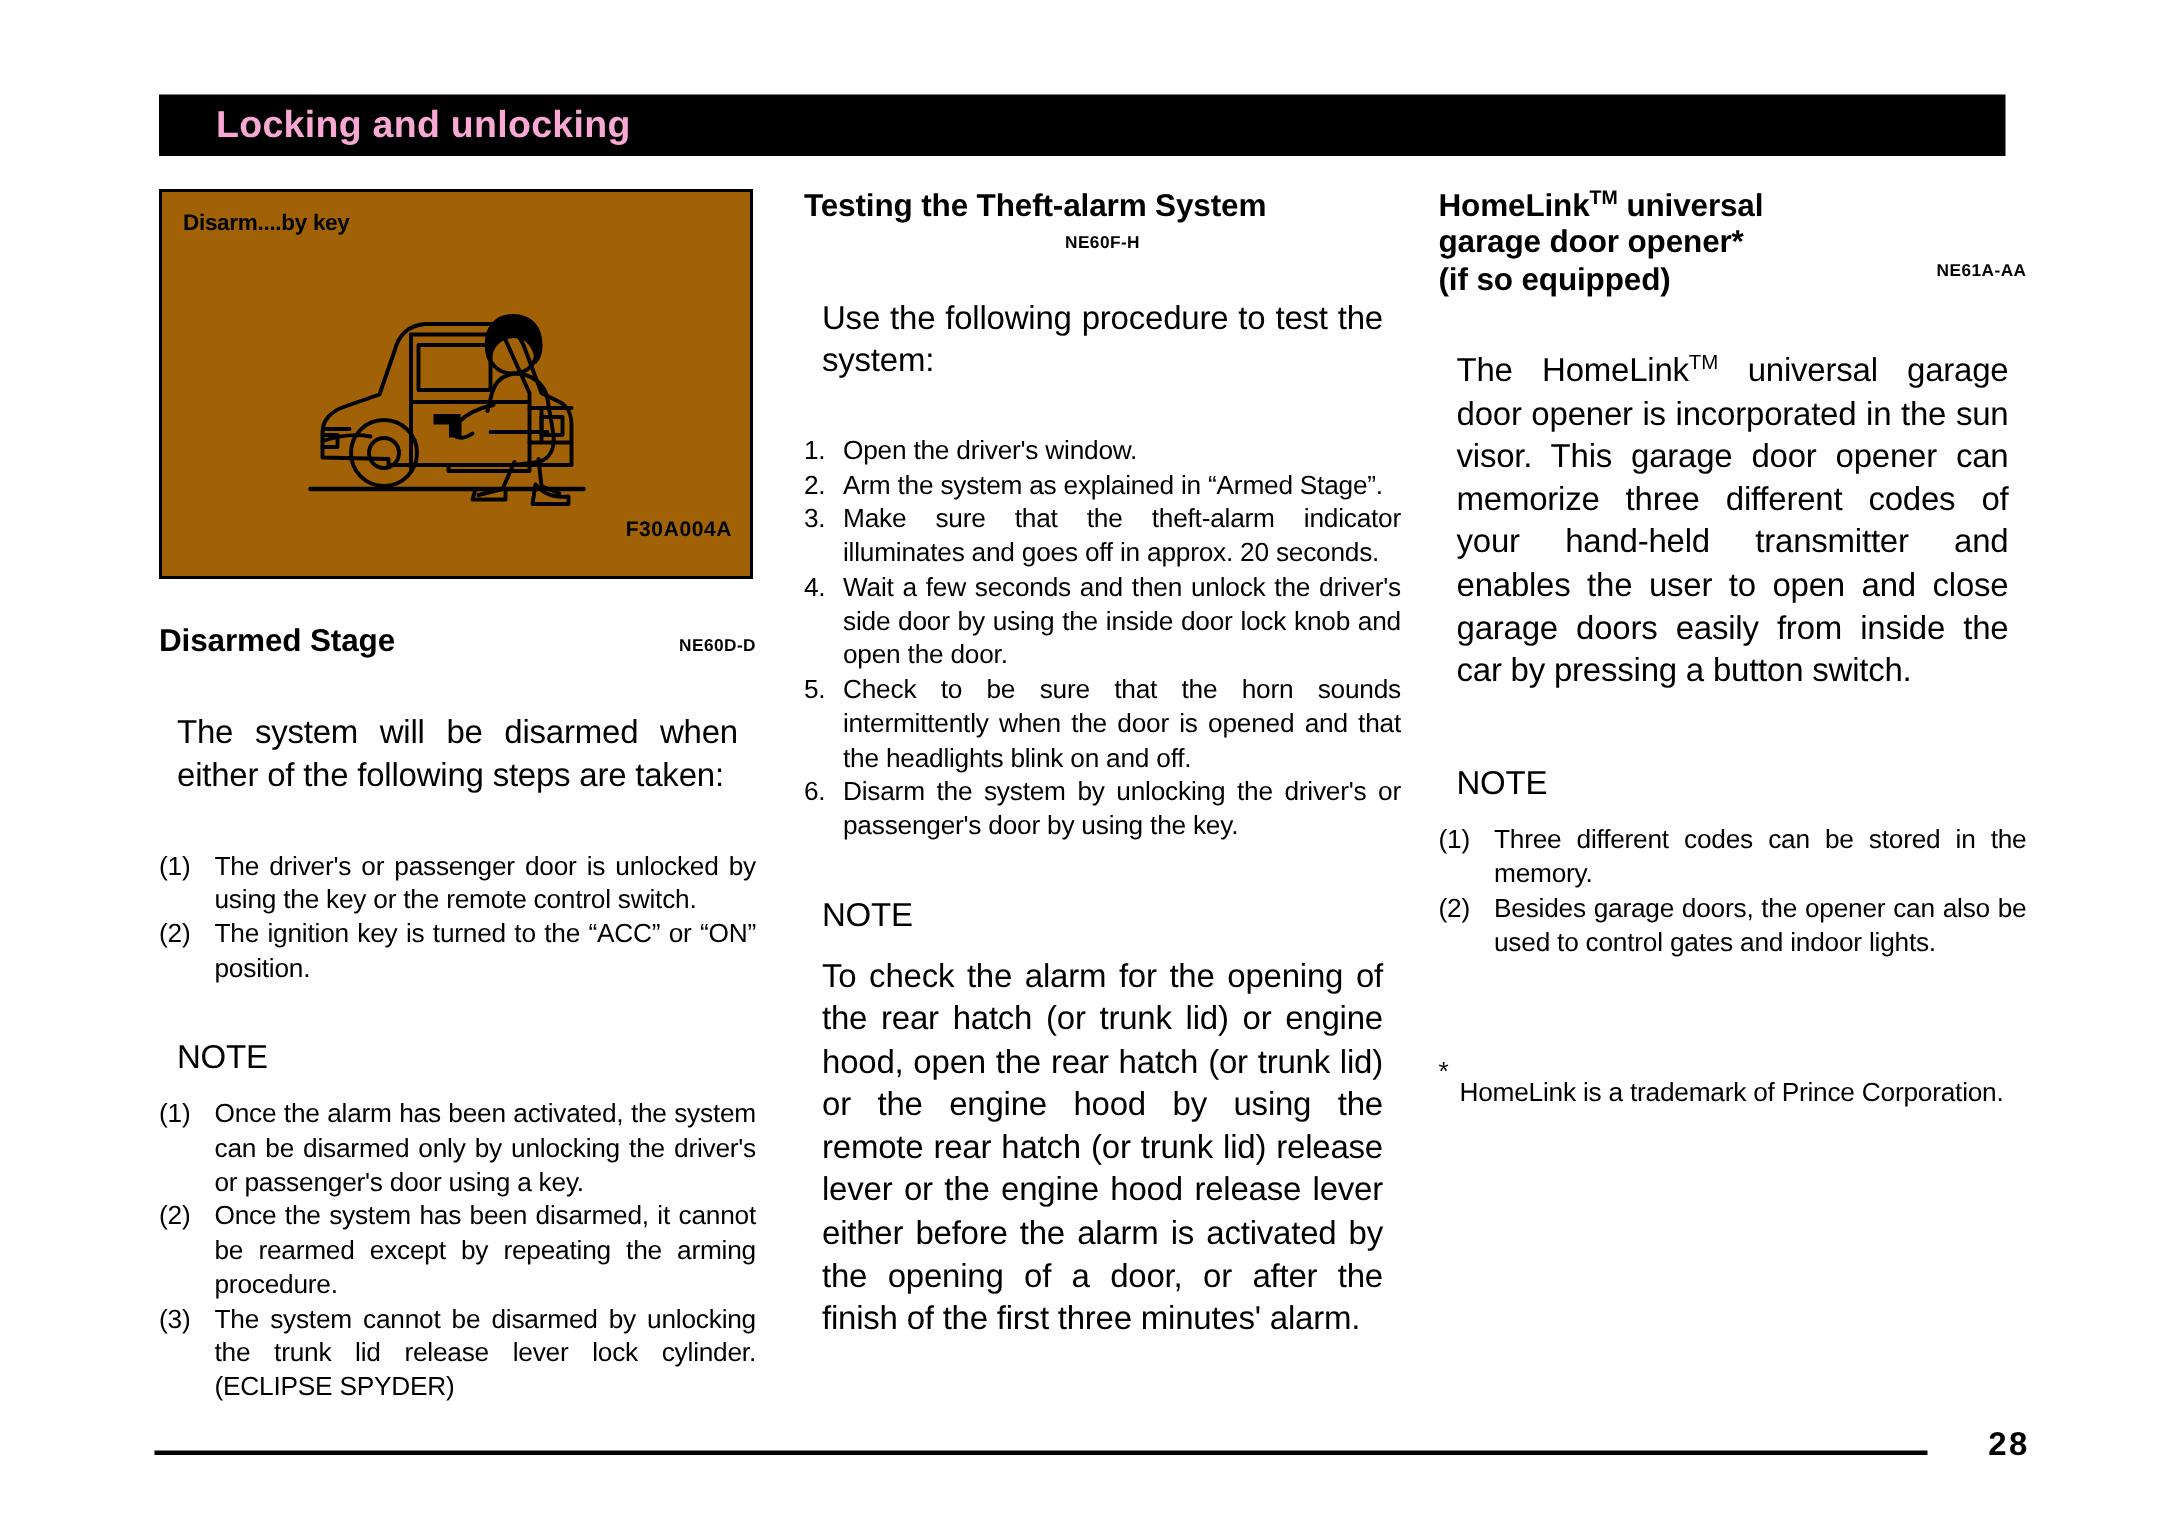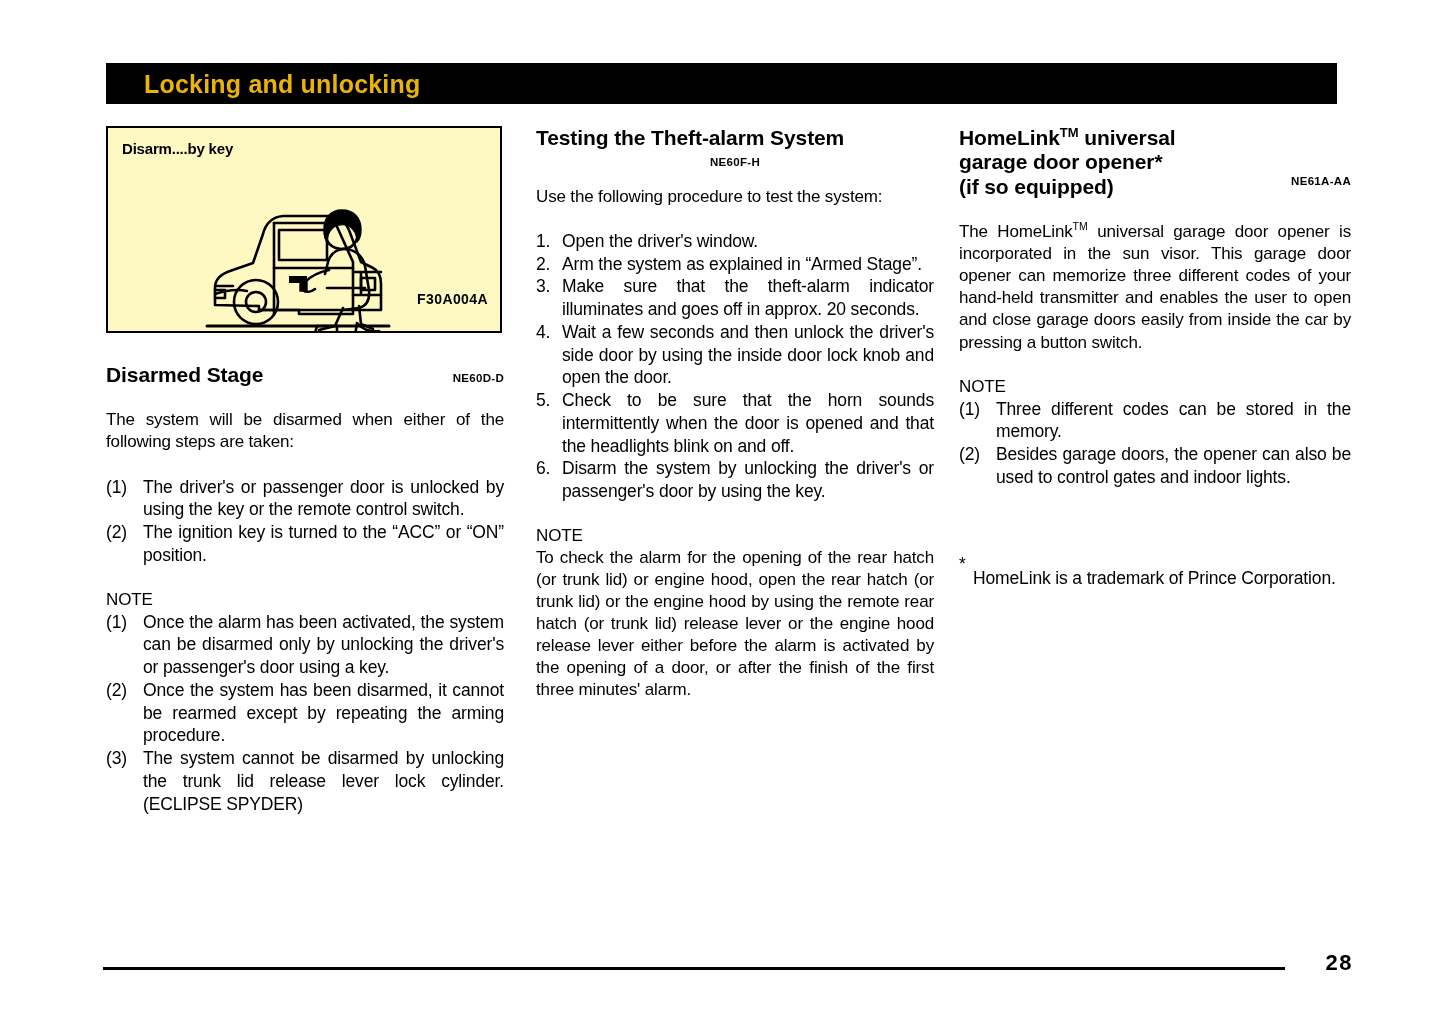--- a/index.html
+++ b/index.html
@@ -23,44 +23,44 @@
     top: 63px;
     width: 1231px;
     height: 41px;
     background: #000000;
   }
   #header-title {
     position: absolute;
     left: 38px;
     top: 50%;
     transform: translateY(-50%);
-    color: #eab308;
+    color: #f9a8d4;
     font-size: 25px;
     font-weight: bold;
     letter-spacing: 0.2px;
     white-space: nowrap;
   }
 
   
   .column {
     position: absolute;
     top: 126px;
   }
   #col-left  { left: 106px;  width: 398px; }
   #col-mid   { left: 536px;  width: 398px; }
   #col-right { left: 959px;  width: 392px; }
 
   
   #figure-box {
     position: relative;
     width: 396px;
-    height: 207px;
+    height: 260px;
     border: 2px solid #000000;
     box-sizing: border-box;
-    background: #fef9c3;
+    background: #a16207;
     overflow: hidden;
   }
   #figure-caption {
     position: absolute;
     left: 14px;
     top: 12px;
     font-size: 15px;
     font-weight: bold;
     letter-spacing: -0.2px;
   }
@@ -101,23 +101,23 @@
   }
   .head-multiline { padding-bottom: 0; }
   .head-multiline .code-row {
     display: flex;
     justify-content: space-between;
     align-items: flex-start;
   }
 
   
   p.body, .note-label {
-    font-size: 17px;
+    font-size: 22px;
     line-height: 1.30;
-    margin: 0;
+    margin: 12px;
     letter-spacing: -0.15px;
   }
   p.body { text-align: justify; }
   .gap-sm { height: 14px; }
   .gap-md { height: 22px; }
   .gap-lg { height: 30px; }
   .gap-xl { height: 64px; }
 
   
   ol.steps, ul.notes {

